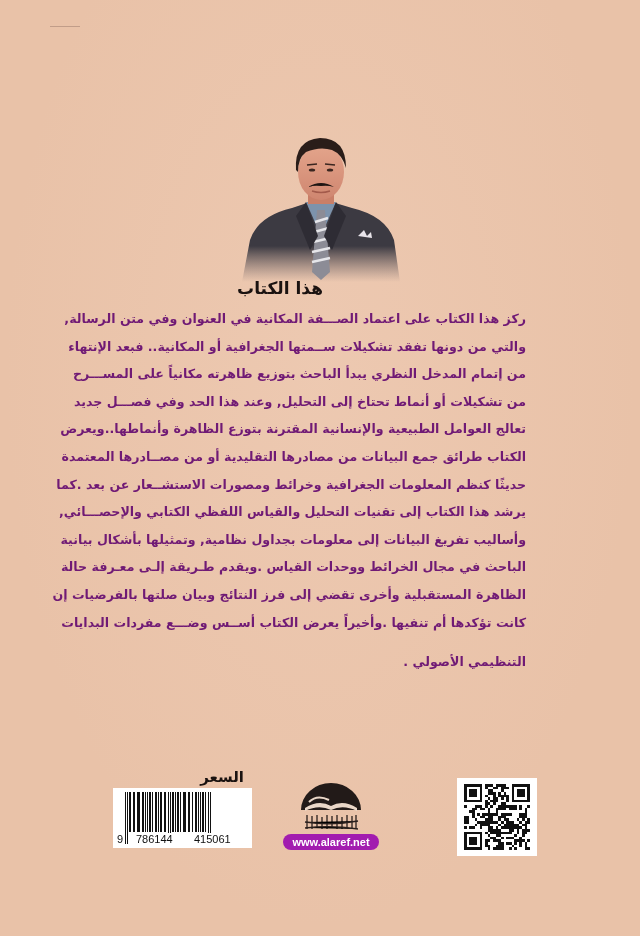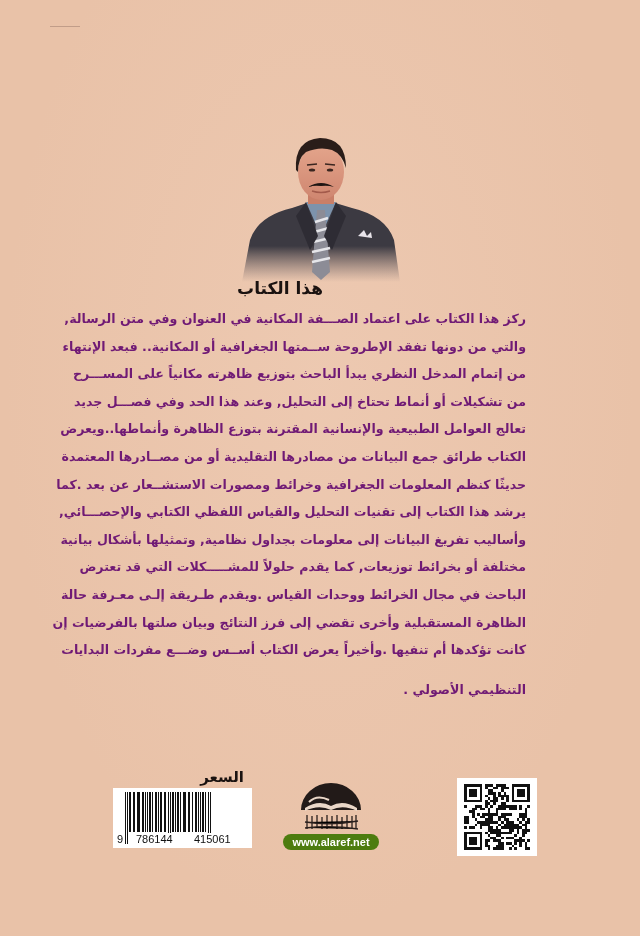--- a/index.html
+++ b/index.html
@@ -64,21 +64,21 @@
   .d-left { left: 22px; }
   .d-right { left: 80px; }
 
   
   .logo {
     position: absolute; left: 283px; top: 782px; width: 96px; height: 70px;
   }
   .logo svg { position: absolute; left: 12px; top: 0; width: 72px; height: 50px; }
   .logo-url {
     position: absolute; left: 0; top: 52px; width: 96px; height: 16px;
-    background: #4d7c0f; color: #fff; border-radius: 8px;
+    background: #a21caf; color: #fff; border-radius: 8px;
     font-family: "Liberation Sans", sans-serif; font-weight: bold; font-size: 11px;
     text-align: center; line-height: 16px;
   }
   
   .qr {
     position: absolute; left: 457px; top: 778px; width: 80px; height: 78px;
     background: #fff;
   }
   .qr svg { position: absolute; left: 6px; top: 6px; width: 68px; height: 66px; }
 </style>
@@ -125,29 +125,28 @@
 
     <path d="M68 55 Q81 47 94 55 Q88 53 81 54 Q74 53 68 55 Z" fill="#1e1512"></path>
     <path d="M72 59 Q81 62 90 59" stroke="#a35a4b" stroke-width="1.4" fill="none"></path>
   </svg>
 </div>
 
 <div class="section-title">هذا الكتاب</div>
 
 <div class="blurb">
   <span class="line">ركز هذا الكتاب على اعتماد الصـــفة المكانية في العنوان وفي متن الرسالة,</span>
-  <span class="line">والتي من دونها تفقد الإطروحة ســمتها الجغرافية أو المكانية.. فبعد الإنتهاء</span>
+  <span class="line">والتي من دونها تفقد تشكيلات ســمتها الجغرافية أو المكانية.. فبعد الإنتهاء</span>
   <span class="line">من إتمام المدخل النظري يبدأ الباحث بتوزيع ظاهرته مكانياً على المســـرح</span>
   <span class="line">من تشكيلات أو أنماط تحتاخ إلى التحليل, وعند هذا الحد وفي فصـــل جديد</span>
   <span class="line">تعالج العوامل الطبيعية والإنسانية المقترنة بتوزع الظاهرة وأنماطها..ويعرض</span>
   <span class="line">الكتاب طرائق جمع البيانات من مصادرها التقليدية أو من مصــادرها المعتمدة</span>
   <span class="line">حديثًا كنظم المعلومات الجغرافية وخرائط ومصورات الاستشــعار عن بعد .كما</span>
   <span class="line">يرشد هذا الكتاب إلى تقنيات التحليل والقياس اللفظي الكتابي والإحصـــائي,</span>
   <span class="line">وأساليب تفريغ البيانات إلى معلومات بجداول نظامية, وتمثيلها بأشكال بيانية</span>
-  <span class="line">مختلفة أو بخرائط توزيعات, كما يقدم حلولاً للمشـــــكلات التي قد تعترض</span>
   <span class="line">الباحث في مجال الخرائط ووحدات القياس .ويقدم طـريقة إلـى معـرفة حالة</span>
   <span class="line">الظاهرة المستقبلية وأخرى تقضي إلى فرز النتائج وبيان صلتها بالفرضيات إن</span>
   <span class="line">كانت تؤكدها أم تنفيها .وأخيراً يعرض الكتاب أســس وضـــع مفردات البدايات</span>
   <span class="line last">التنظيمي الأصولي .</span>
 </div>
 
 <div class="price">السعر $١٥</div>
 
 <div class="barcode">
   <svg id="barcode-svg" viewBox="0 0 139 60" preserveAspectRatio="none">

